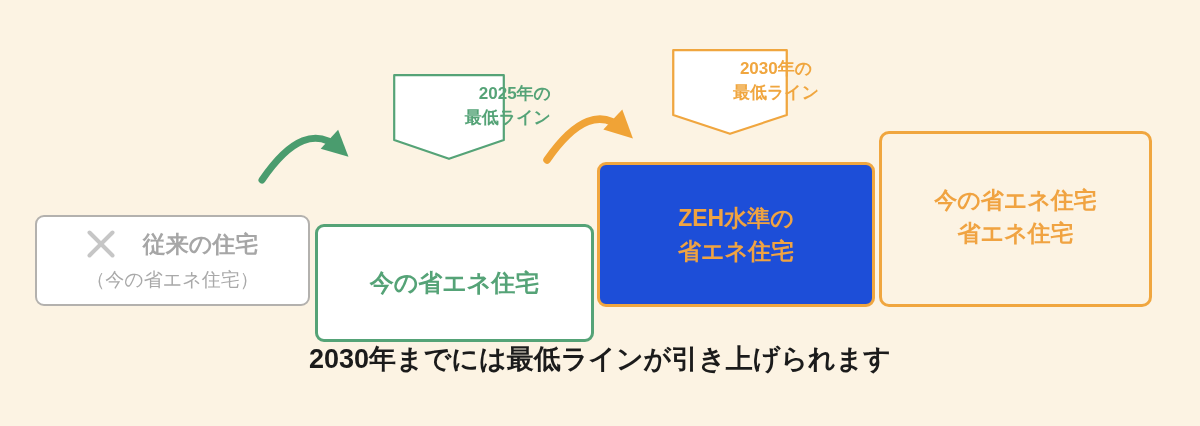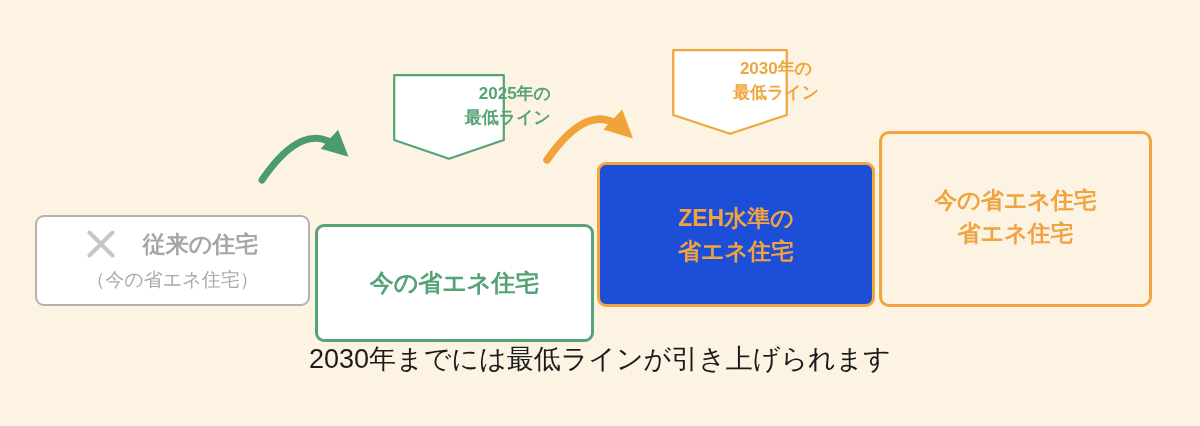--- a/index.html
+++ b/index.html
@@ -61,21 +61,21 @@
   .badge-2025{left:393px;top:74px;width:112px;height:86px;}
   .badge-2030{left:672px;top:49px;width:116px;height:86px;}
   
   .arrows{position:absolute;left:0;top:0;pointer-events:none;}
   #ah-green path{fill:#4a9c6e;}
   #ah-orange path{fill:#f0a336;}
   
   .caption{
     position:absolute;left:0;top:341px;width:1200px;
     text-align:center;
-    font-size:27px;font-weight:400;line-height:36px;
+    font-size:27px;font-weight:700;line-height:36px;
     color:#1b1b1b;
   }
 </style>
 </head>
 <body>
 
 <div class="stage">
 
   <svg class="arrows" width="1200" height="426" viewBox="0 0 1200 426">
     <defs>

